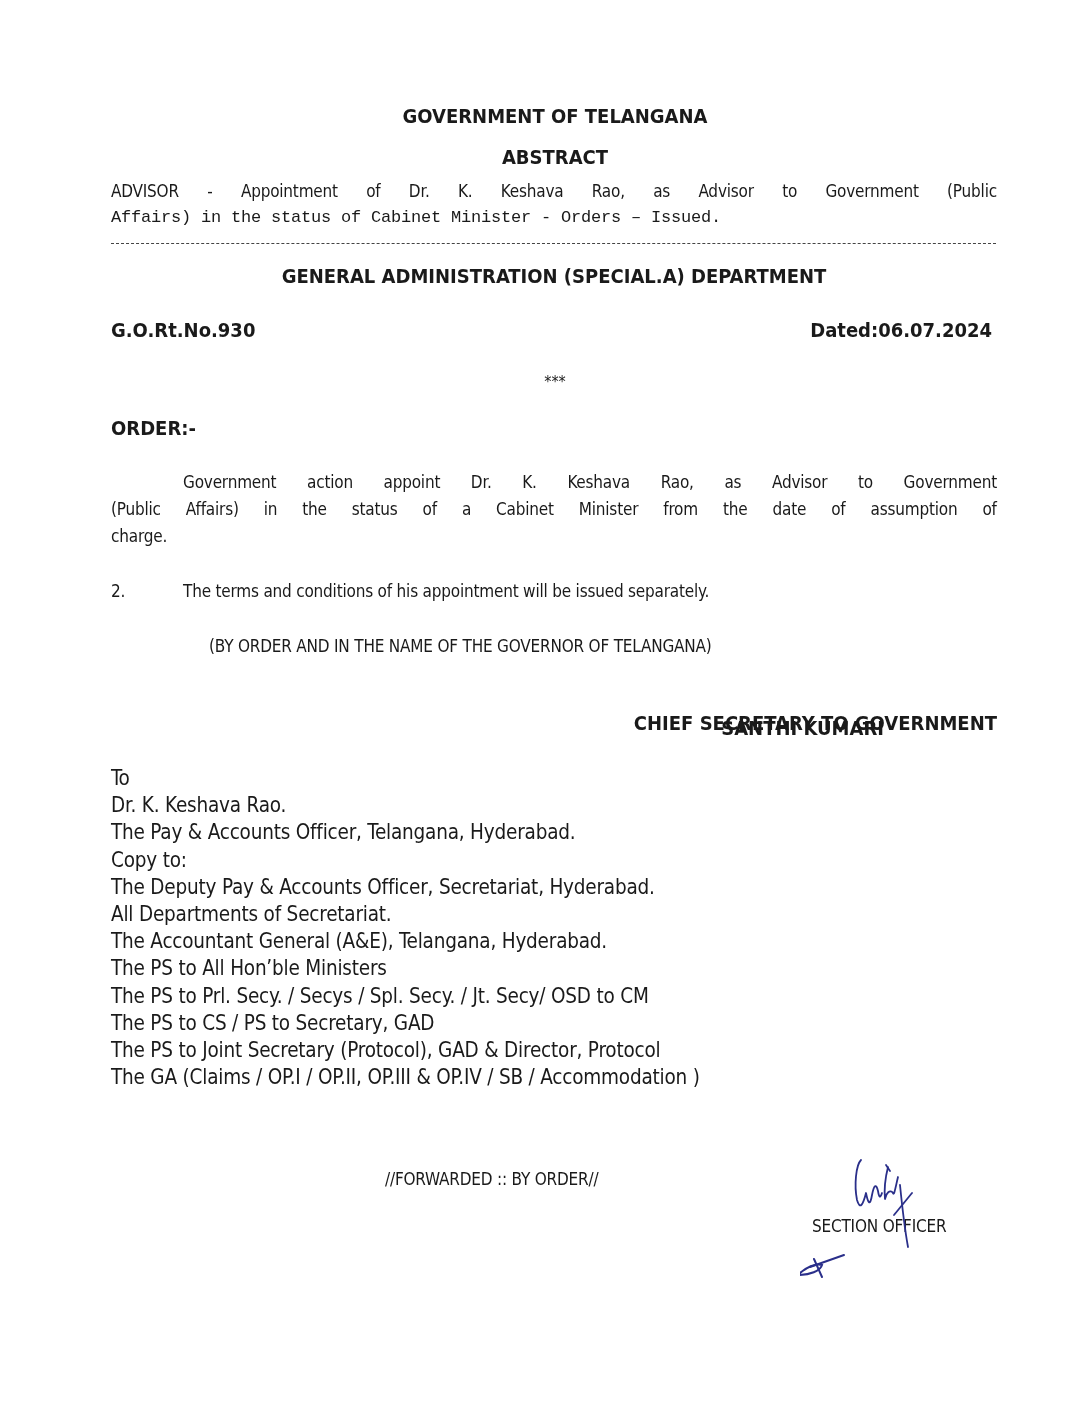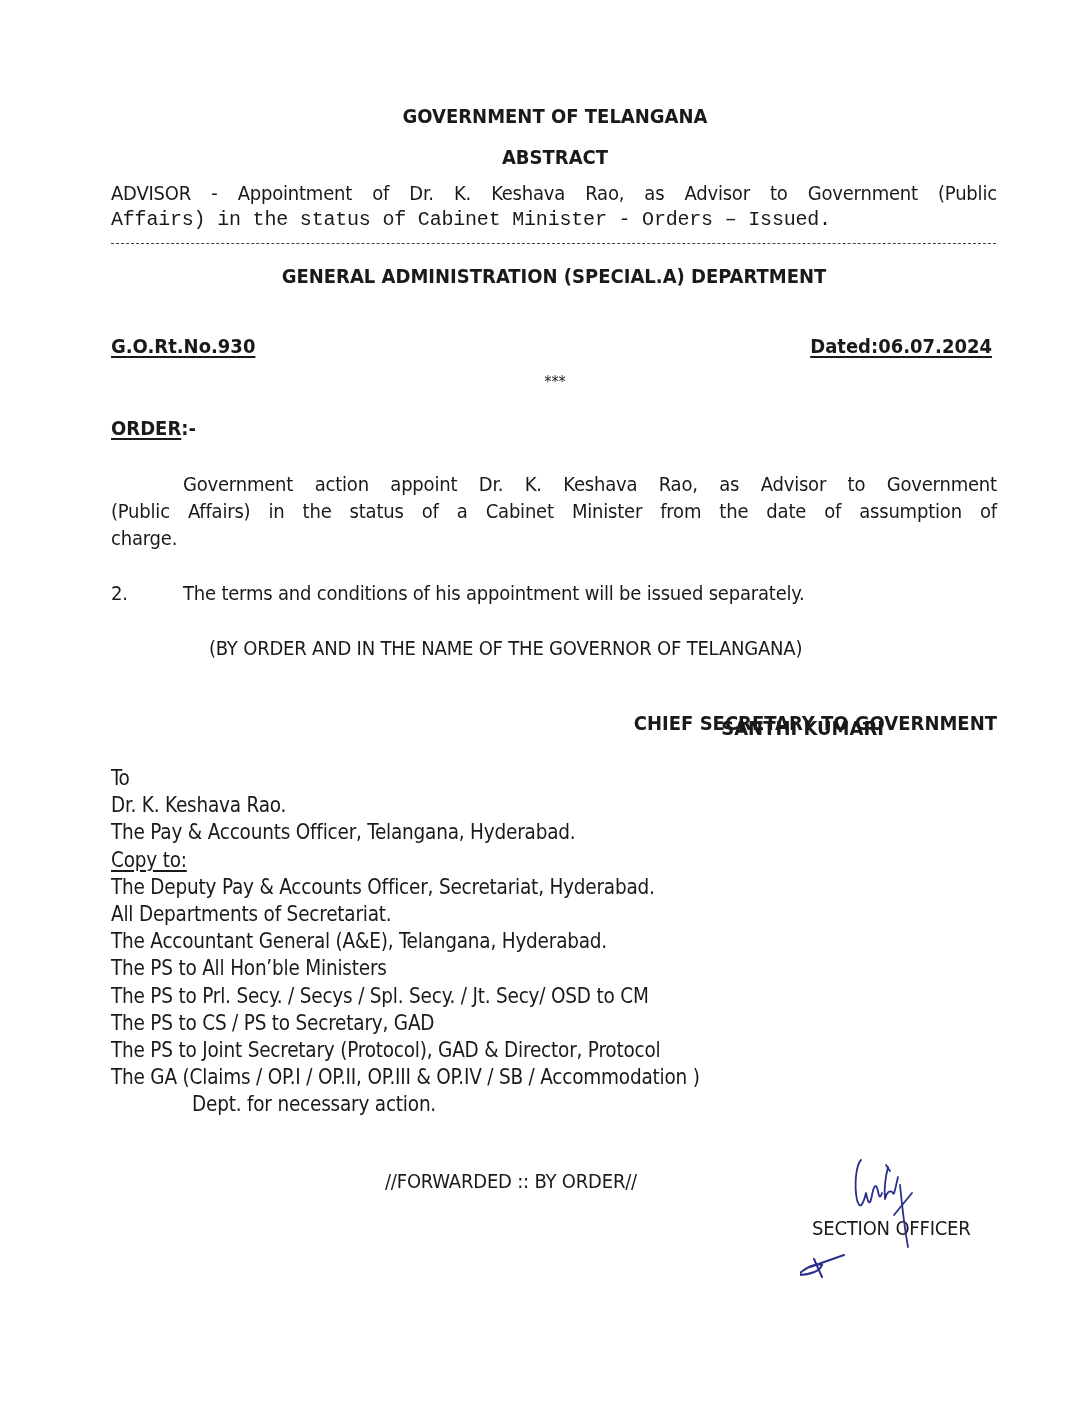--- a/index.html
+++ b/index.html
@@ -2,22 +2,22 @@
 <html><head>
   <meta charset="utf-8">
   <style>
     html, body { margin: 0; padding: 0; background: #ffffff; }
     body { width: 1080px; height: 1403px; position: relative; overflow: hidden;
            font-family: "DejaVu Sans Condensed", "DejaVu Sans", sans-serif; color: #1a1a1a; }
     .page { position: absolute; left: 0; top: 0; width: 1080px; height: 1244px; }
     .abs { position: absolute; white-space: nowrap; }
     .bold { font-weight: bold; }
     .center { left: 0; width: 1110px; text-align: center; }
-    .u { text-decoration: underline; text-underline-offset: 3px; margin-top: 16px; }
-    .body-text { font-size: 20px; letter-spacing: -0.2px; }
+    .u { text-underline-offset: 3px; }
+    .body-text { font-size: 17px; letter-spacing: -0.2px; }
     .heading { font-size: 20px; }
     .line { display: flex; justify-content: space-between; }
     .dash { position: absolute; left: 111px; top: 243px; width: 885px; height: 0;
             border-top: 1.5px dashed #444; }
     .list-line { font-size: 20.5px; line-height: 27.2px; letter-spacing: -0.2px; }
     .sig { position: absolute; }
   </style>
 </head>
 <body>
 
@@ -102,21 +102,20 @@
     <div class="list-line">The Pay &amp; Accounts Officer, Telangana, Hyderabad.</div>
     <div class="list-line"><span class="u">Copy to:</span></div>
     <div class="list-line">The Deputy Pay &amp; Accounts Officer, Secretariat, Hyderabad.</div>
     <div class="list-line">All Departments of Secretariat.</div>
     <div class="list-line">The Accountant General (A&amp;E), Telangana, Hyderabad.</div>
     <div class="list-line">The PS to All Hon’ble Ministers</div>
     <div class="list-line">The PS to Prl. Secy. / Secys / Spl. Secy. / Jt. Secy/ OSD to CM</div>
     <div class="list-line">The PS to CS / PS to Secretary, GAD</div>
     <div class="list-line">The PS to Joint Secretary (Protocol), GAD &amp; Director, Protocol</div>
     <div class="list-line">The GA (Claims / OP.I / OP.II, OP.III &amp; OP.IV / SB / Accommodation )</div>
-    <div class="list-line" style="padding-left:81px;">Dept. for necessary action.</div>
   </div>
 
   <div class="abs body-text" style="left:385px; top:1169px;">//FORWARDED :: BY ORDER//</div>
   <div class="abs body-text" style="left:812px; top:1216px;">SECTION OFFICER</div>
 
   <svg class="sig" style="left:800px; top:1155px;" width="150" height="130" viewBox="0 0 150 130">
     <g fill="none" stroke="#2a2f8a" stroke-width="1.8" stroke-linecap="round" stroke-linejoin="round">
       <path d="M61 5 C56 10 54 30 57 45 C60 55 63 50 66 38 C68 48 70 52 72 40 C74 30 76 28 78 36 C79 42 80 44 82 38"></path>
       <path d="M88 12 C86 20 84 34 85 44 C86 38 90 34 93 38 C94 42 96 30 98 22"></path>
       <path d="M86 10 L90 16"></path>

